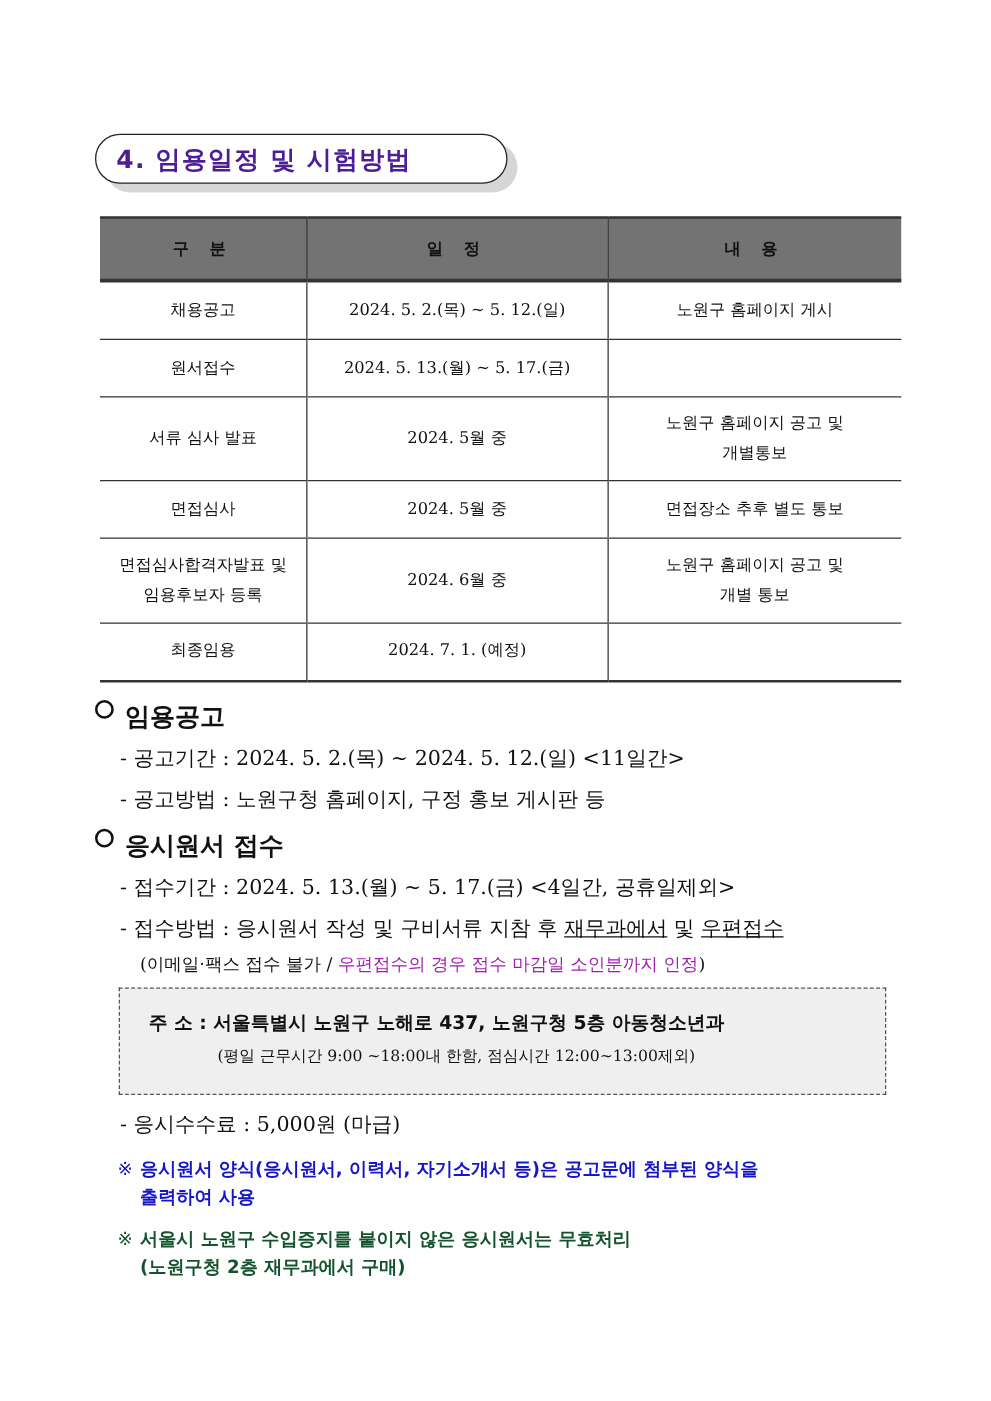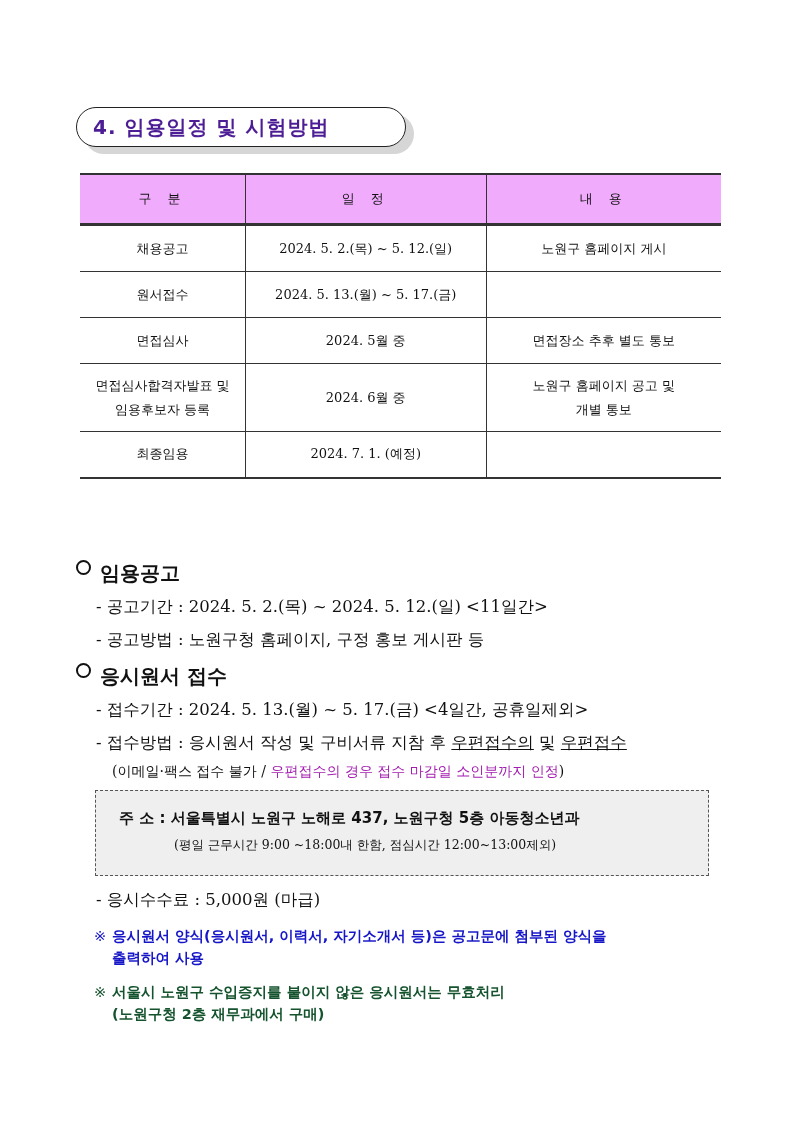--- a/index.html
+++ b/index.html
@@ -5,22 +5,22 @@
   html, body { margin:0; padding:0; background:#ffffff; }
   body { width:793px; height:1121px; position:relative; overflow:hidden;
          font-family:"DejaVu Serif", "Liberation Serif", serif; color:#111; }
   .title-box { position:absolute; left:76px; top:107px; width:328px; height:38px;
     border:1.5px solid #222; border-radius:20px; background:#fff;
     box-shadow:8px 7px 0 #d6d6d6; }
   .title-text { position:absolute; left:16px; top:6px; font-family:"DejaVu Sans", sans-serif;
     font-weight:bold; font-size:20px; letter-spacing:1px; color:#4c1d95; }
   table.sched { position:absolute; left:80px; top:173px; width:641px; border-collapse:collapse;
     font-size:13px; }
-  table.sched th { background:#f0abfc; height:46px; font-family:"DejaVu Sans", sans-serif;
-    font-weight:normal; font-size:13px; letter-spacing:6px; border-top:2px solid #333;
+  table.sched th { background:#737373; height:46px; font-family:"DejaVu Sans", sans-serif;
+    font-weight:bold; font-size:13px; letter-spacing:6px; border-top:2px solid #333;
     border-bottom:3px solid #333; }
   table.sched td { text-align:center; border-bottom:1.5px solid #333; line-height:24px; }
   table.sched th + th, table.sched td + td { border-left:1px solid #333; }
   table.sched tr:last-child td { border-bottom:2px solid #333; }
   .c1 { width:166px; } .c2 { width:242px; } .c3 { width:237px; }
   .sec { position:absolute; left:76px; font-family:"DejaVu Sans", sans-serif; font-weight:bold;
     font-size:20px; display:flex; align-items:flex-start; }
   .circ { display:inline-block; width:11px; height:11px; border:2.5px solid #111; border-radius:50%;
     margin-right:9px; }
   .line { position:absolute; left:96px; font-size:16.5px; white-space:nowrap; }
@@ -56,20 +56,28 @@
   <tr style="height:47px">
     <td>채용공고</td>
     <td>2024. 5. 2.(목) ~ 5. 12.(일)</td>
     <td>노원구 홈페이지 게시</td>
   </tr>
   <tr style="height:46px">
     <td>원서접수</td>
     <td>2024. 5. 13.(월) ~ 5. 17.(금)</td>
     <td></td>
   </tr>
+  <tr style="height:67px">
+    <td>서류 심사 발표</td>
+    <td>2024. 5월 중</td>
+    <td>
+      <div>노원구 홈페이지 공고 및</div>
+      <div>개별통보</div>
+    </td>
+  </tr>
   <tr style="height:46px">
     <td>면접심사</td>
     <td>2024. 5월 중</td>
     <td>면접장소 추후 별도 통보</td>
   </tr>
   <tr style="height:68px">
     <td>
       <div>면접심사합격자발표 및</div>
       <div>임용후보자 등록</div>
     </td>
@@ -92,21 +100,21 @@
   <span>임용공고</span>
 </div>
 <div class="line" style="top:596px">- 공고기간 : 2024. 5. 2.(목) ~ 2024. 5. 12.(일) &lt;11일간&gt;</div>
 <div class="line" style="top:629px">- 공고방법 : 노원구청 홈페이지, 구정 홍보 게시판 등</div>
 
 <div class="sec" style="top:663px">
   <span class="circ"></span>
   <span>응시원서 접수</span>
 </div>
 <div class="line" style="top:699px">- 접수기간 : 2024. 5. 13.(월) ~ 5. 17.(금) &lt;4일간, 공휴일제외&gt;</div>
-<div class="line" style="top:732px"><span>- 접수방법 : 응시원서 작성 및 구비서류 지참 후 </span><span class="u">우편접수의</span><span> 및 </span><span class="u">우편접수</span></div>
+<div class="line" style="top:732px"><span>- 접수방법 : 응시원서 작성 및 구비서류 지참 후 </span><span class="u">재무과에서</span><span> 및 </span><span class="u">우편접수</span></div>
 <div class="note" style="top:763px"><span>(이메일·팩스 접수 불가 / </span><span class="red">우편접수의 경우 접수 마감일 소인분까지 인정</span><span>)</span></div>
 
 <div class="addr-box">
   <div class="addr-main">주 소 : 서울특별시 노원구 노해로 437, 노원구청 5층 아동청소년과</div>
   <div class="addr-sub">(평일 근무시간 9:00 ~18:00내 한함, 점심시간 12:00~13:00제외)</div>
 </div>
 
 <div class="line" style="top:889px">- 응시수수료 : 5,000원 (마급)</div>
 
 <div class="star blue" style="top:925px">

